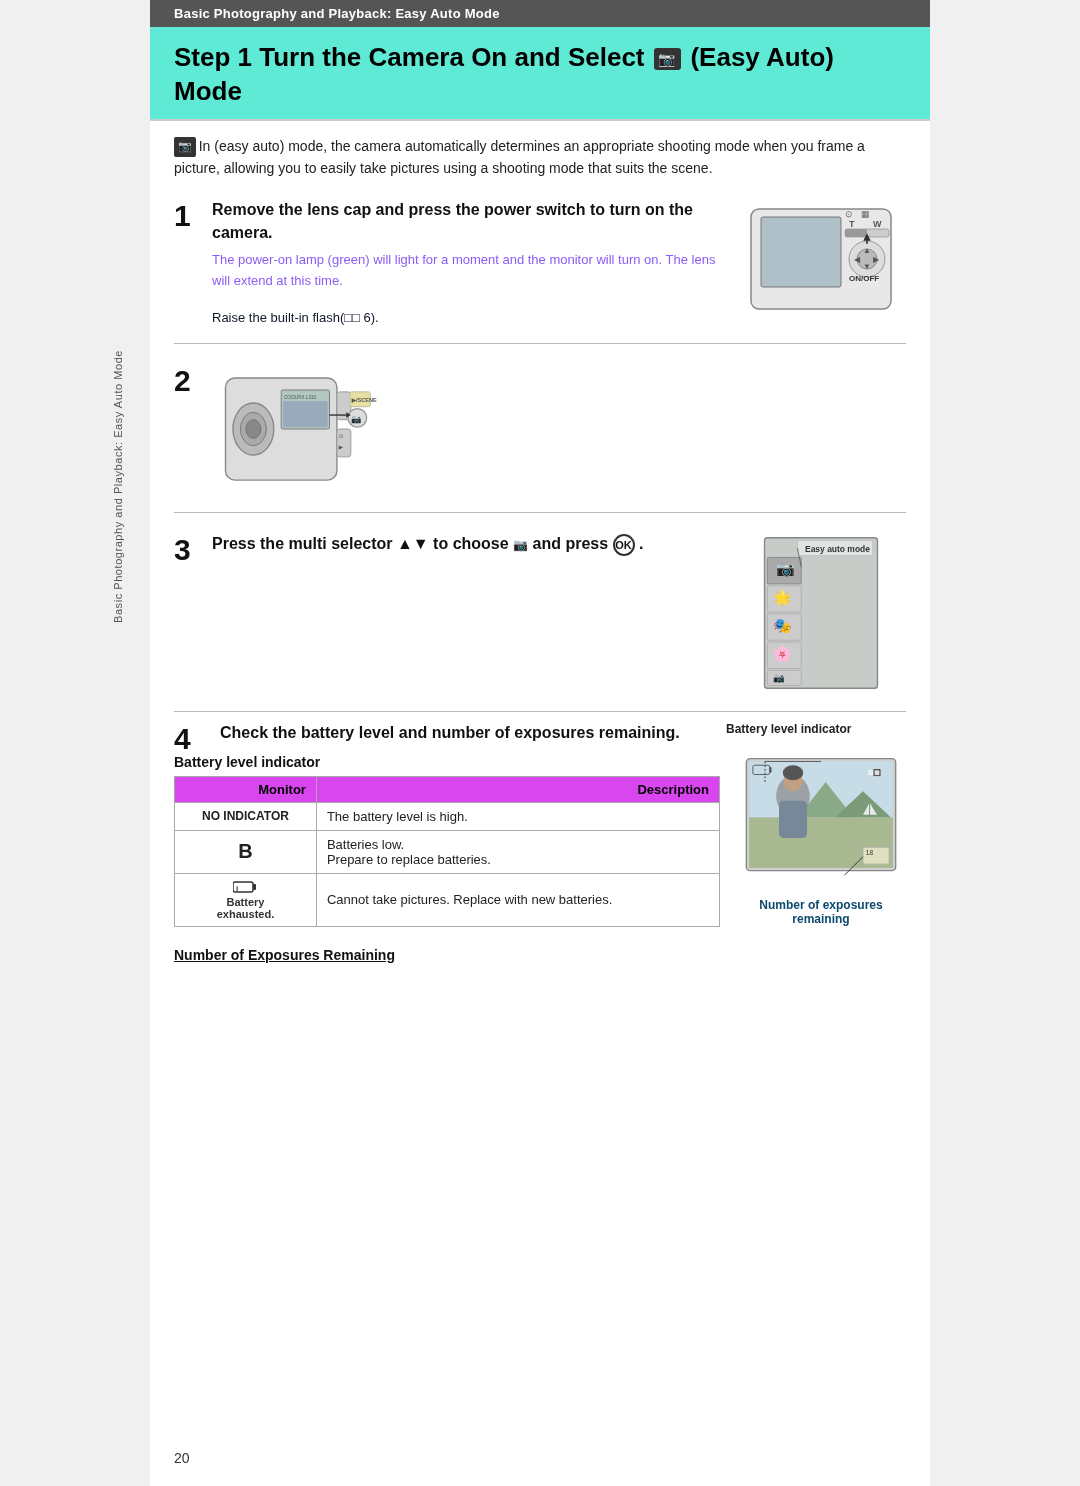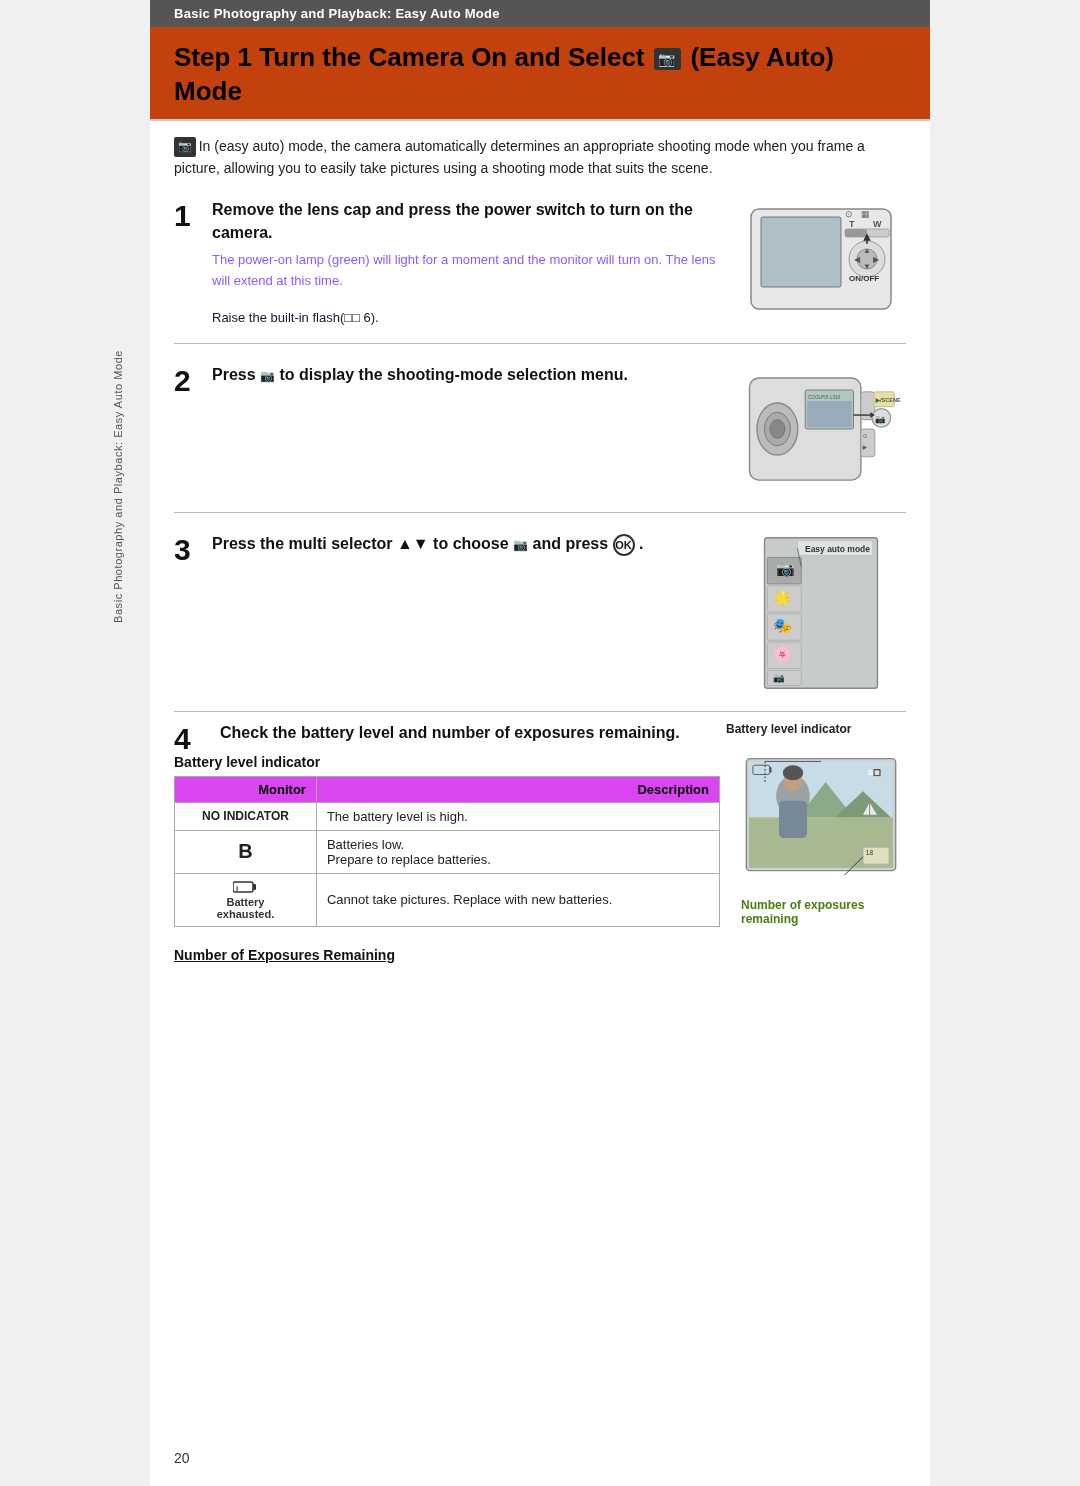--- a/index.html
+++ b/index.html
@@ -27,21 +27,21 @@
       font-weight: bold;
       padding: 6px 24px;
       letter-spacing: 0.02em;
     }
     .main-title {
       font-size: 26px;
       font-weight: bold;
       padding: 14px 24px 10px 24px;
       border-bottom: 2px solid #ccc;
       line-height: 1.3;
-      background: #c2410c;
+      background: #5eead4;
     }
     .main-title .camera-icon {
       display: inline-block;
       background: #333;
       color: #fff;
       font-size: 14px;
       padding: 2px 5px;
       border-radius: 3px;
       vertical-align: middle;
       margin: 0 2px;
@@ -215,23 +215,23 @@
     
     .camera-display-svg {
       width: 160px;
       height: 140px;
     }
 
     
     .exposures-label {
       font-size: 12px;
       font-weight: bold;
-      color: #4d7c0f;
+      color: #0c4a6e;
       margin-top: 4px;
-      text-align: left;
+      text-align: center;
       width: 160px;
     }
 
     
     .exposures-section {
       padding: 10px 24px 16px 24px;
     }
     .exposures-title {
       font-size: 14px;
       font-weight: bold;
@@ -351,27 +351,20 @@
           <text x="120" y="18" font-size="9" fill="#666">▦</text>
         </svg>
       </div>
     </div>
     <hr class="divider">
   </div>
 
   <div class="content-area">
     <div class="step">
       <div class="step-number">2</div>
-      <div class="step-content">
-        <div class="step-title">
-          <span>Press</span>
-          <span class="camera-icon" style="font-size:12px;">📷</span>
-          <span>to display the shooting-mode selection menu.</span>
-        </div>
-      </div>
       <div class="step-image">
 
         <svg class="camera-side-svg" viewBox="0 0 170 140">
 
           <rect x="8" y="15" width="120" height="110" rx="10" ry="10" fill="#ddd" stroke="#888" stroke-width="1.5"></rect>
 
           <ellipse cx="38" cy="70" rx="22" ry="28" fill="#bbb" stroke="#888" stroke-width="1.5"></ellipse>
           <ellipse cx="38" cy="70" rx="14" ry="18" fill="#aaa" stroke="#777" stroke-width="1"></ellipse>
           <ellipse cx="38" cy="70" rx="8" ry="10" fill="#888" stroke="#666" stroke-width="0.8"></ellipse>
 

